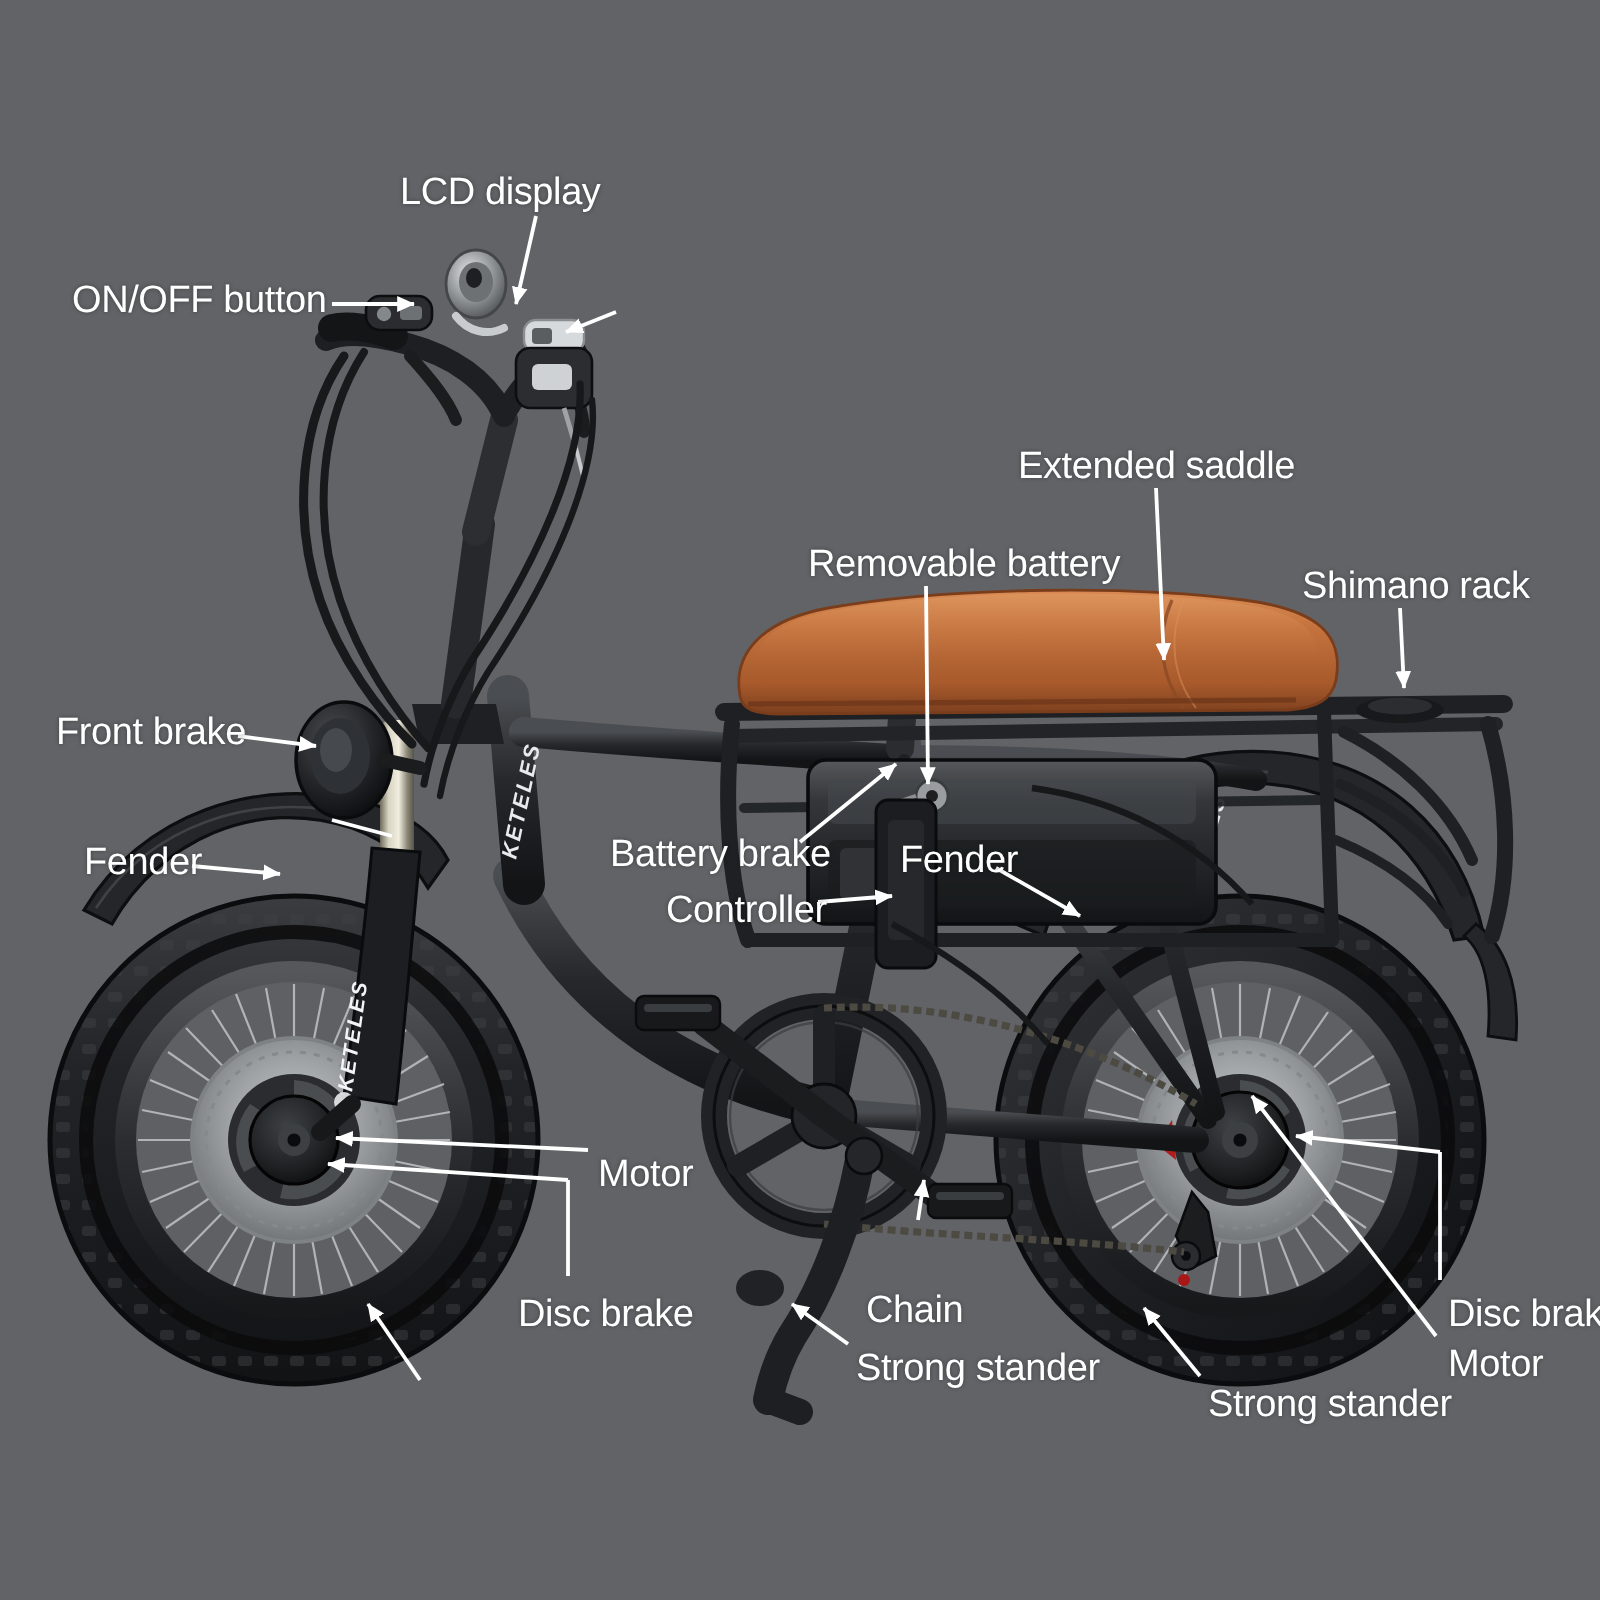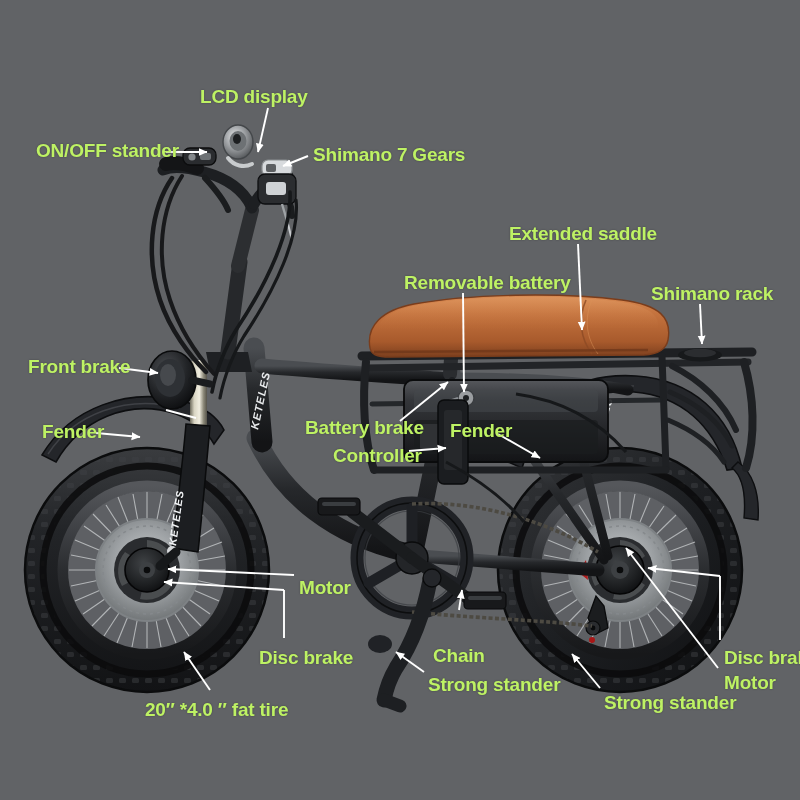--- a/index.html
+++ b/index.html
@@ -23,23 +23,23 @@
     width: 800px; height: 800px;
   }
   #callout-svg {
     position: absolute;
     left: 0; top: 0;
     width: 800px; height: 800px;
     pointer-events: none;
   }
   .callout-label {
     position: absolute;
-    color: #bef264;
+    color: #ffffff;
     font-family: "Liberation Sans", sans-serif;
-    font-weight: bold;
+    font-weight: normal;
     font-size: 19px;
     line-height: 1.08;
     white-space: nowrap;
     letter-spacing: -0.2px;
     text-shadow: 0 0 2px rgba(0,0,0,0.35);
   }
 </style>
 </head>
 <body>
 
@@ -481,23 +481,22 @@
       <line x1="720" y1="576" x2="648" y2="568" marker-end="url(#arw)"></line>
 
       <line x1="718" y1="668" x2="626" y2="548" marker-end="url(#arw)"></line>
 
       <line x1="600" y1="688" x2="572" y2="654" marker-end="url(#arw)"></line>
     </g>
   </svg>
 
   <div class="callout-label" style="left:200px; top:87px;">LCD display</div>
 
-  <div class="callout-label" style="left:36px; top:141px;">ON/OFF stander</div>
-
-  <div class="callout-label" style="left:313px; top:145px;">Shimano 7 Gears</div>
+  <div class="callout-label" style="left:36px; top:141px;">ON/OFF button</div>
+
 
   <div class="callout-label" style="left:509px; top:224px;">Extended saddle</div>
 
   <div class="callout-label" style="left:404px; top:273px;">Removable battery</div>
 
   <div class="callout-label" style="left:651px; top:284px;">Shimano rack</div>
 
   <div class="callout-label" style="left:28px; top:357px;">Front brake</div>
 
 
@@ -516,15 +515,14 @@
   <div class="callout-label" style="left:259px; top:648px;">Disc brake</div>
 
   <div class="callout-label" style="left:724px; top:648px;">Disc brake</div>
 
   <div class="callout-label" style="left:724px; top:673px;">Motor</div>
 
   <div class="callout-label" style="left:428px; top:675px;">Strong stander</div>
 
   <div class="callout-label" style="left:604px; top:693px;">Strong stander</div>
 
-  <div class="callout-label" style="left:145px; top:700px;">20″ *4.0 ″ fat tire</div>
 
 </div>
 
 </body></html>

